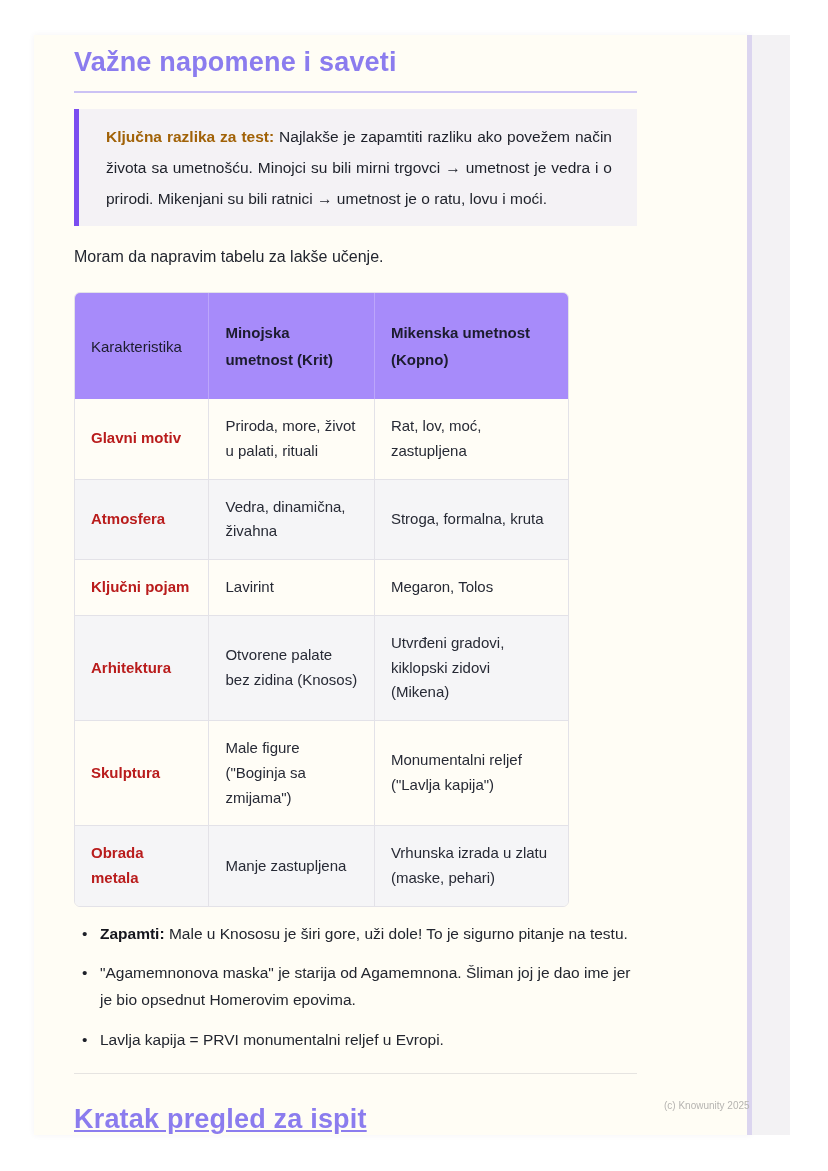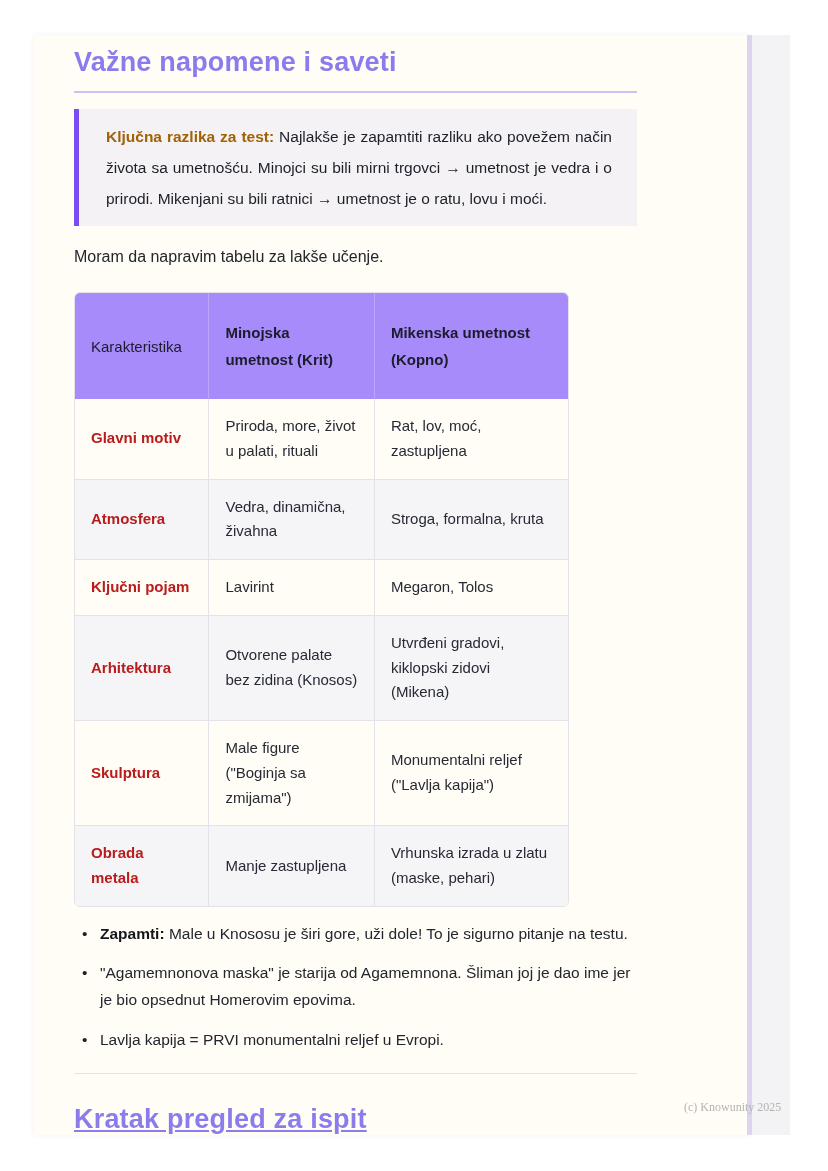--- a/index.html
+++ b/index.html
@@ -68,22 +68,22 @@
   }
   ul.notes li::before {
     content: "•"; position: absolute; left: 8px; top: 0; color: #1d2029;
   }
   ul.notes .lead { font-weight: 700; color: #15161d; }
 
   hr.divider { margin-top: 20px; border: none; border-top: 1px solid #e6e4e1; }
   .sec2 { margin-top: 30px; }
 
   .footer-credit {
-    position: absolute; left: 684px; top: 1100px; font-size: 12px;
-    color: #b6b4b1; white-space: nowrap; z-index: 3; font-family: Liberation Serif, serif;
+    position: absolute; left: 664px; top: 1100px; font-size: 10px;
+    color: #b6b4b1; white-space: nowrap; z-index: 3;
   }
 </style>
 </head>
 <body>
 
 <div class="page-card">
   <div class="content">
     <div class="inner">
 
       <h1 class="sec-title">Važne napomene i saveti</h1>

